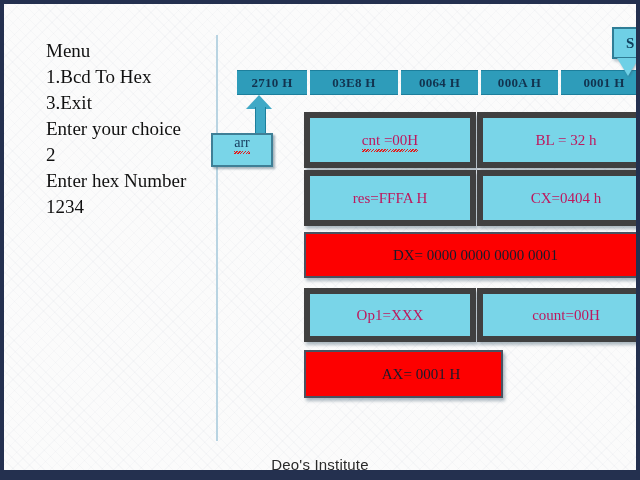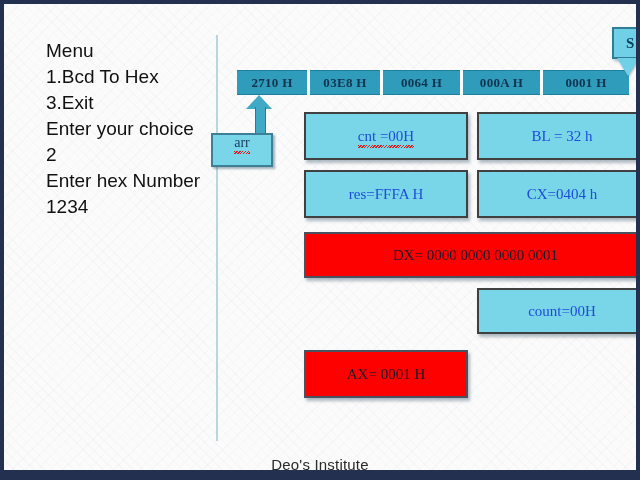--- a/index.html
+++ b/index.html
@@ -27,21 +27,21 @@
     position:absolute;left:4px;top:4px;width:632px;height:466px;
     background-image:
       repeating-linear-gradient(45deg, rgba(150,160,185,.055) 0 1px, rgba(0,0,0,0) 1px 7px),
       repeating-linear-gradient(-45deg, rgba(150,160,185,.05) 0 1px, rgba(0,0,0,0) 1px 9px);
     pointer-events:none;
   }
 
   
   #console{
     position:absolute;left:46px;top:38px;width:170px;
-    font-family:Liberation Sans, sans-serif;
+    font-family:Liberation Serif, serif;
     font-size:19px;line-height:26px;color:#111;
   }
   #console div{white-space:nowrap;}
 
   
   #divider{
     position:absolute;left:216px;top:35px;width:2px;height:406px;
     background:#b9d4e2;
   }
 
@@ -78,40 +78,40 @@
     box-shadow:2px 2px 2px rgba(60,90,110,.45);
     display:flex;align-items:flex-start;justify-content:center;
   }
   #arr-box .lbl{
     font-size:14px;color:#173a5c;font-family:"Liberation Serif", serif;
   }
 
   
   .vbox{
     position:absolute;
-    background:#79d5e8;border:2px solid #404040;
+    background:#79d5e8;border:6px solid #404040;
     box-shadow:2px 3px 3px rgba(60,90,110,.40);
     display:flex;align-items:center;justify-content:center;
-    color:#1d4ed8;font-size:15px;
+    color:#be185d;font-size:15px;
     font-family:"Liberation Serif", serif;
     white-space:nowrap;
   }
   .vbox.red{
     background:#fd0000;border:2px solid #4a5260;
     color:#1a1a2a;
   }
 
   #box-cnt   {left:304px;top:112px;width:160px;height:44px;}
   #box-bl    {left:477px;top:112px;width:166px;height:44px;}
   #box-res   {left:304px;top:170px;width:160px;height:44px;}
   #box-cx    {left:477px;top:170px;width:166px;height:44px;}
   #box-dx    {left:304px;top:232px;width:339px;height:42px;}
   #box-op1   {left:304px;top:288px;width:160px;height:42px;}
   #box-count {left:477px;top:288px;width:166px;height:42px;}
-  #box-ax    {left:304px;top:350px;width:160px;height:44px;}
+  #box-ax    {left:304px;top:350px;width:160px;height:44px;padding-left:35px;}
 
   
   #callout{
     position:absolute;left:612px;top:27px;width:70px;height:32px;
     background:#6fd0e6;border:2px solid #2f7d96;
     box-shadow:2px 2px 3px rgba(60,90,110,.4);
     display:flex;align-items:center;justify-content:flex-start;
     padding-left:12px;box-sizing:border-box;
     color:#11405e;font-size:15px;font-weight:bold;
     font-family:"Liberation Serif", serif;
@@ -155,21 +155,21 @@
     <div>Enter your choice</div>
     <div>2</div>
     <div>Enter hex Number</div>
     <div>1234</div>
   </div>
 
   <div id="divider"></div>
 
   <div id="array">
     <div class="cell" style="width:70px">2710 H</div>
-    <div class="cell" style="width:70px">03E8 H</div>
+    <div class="cell" style="width:88px">03E8 H</div>
     <div class="cell" style="width:77px">0064 H</div>
     <div class="cell" style="width:77px">000A H</div>
     <div class="cell" style="width:86px">0001 H</div>
   </div>
 
   <div id="arr-head"></div>
   <div id="arr-shaft"></div>
   <div id="arr-box">
     <span class="lbl squiggle">arr</span>
   </div>
@@ -187,20 +187,23 @@
   </div>
   <div class="vbox" id="box-res">
     <span>res=FFFA H</span>
   </div>
   <div class="vbox" id="box-cx">
     <span>CX=0404 h</span>
   </div>
   <div class="vbox red" id="box-dx">
     <span>DX= 0000 0000 0000 0001</span>
   </div>
+  <div class="vbox" id="box-op1">
+    <span>Op1=XXX</span>
+  </div>
   <div class="vbox" id="box-count">
     <span>count=00H</span>
   </div>
   <div class="vbox red" id="box-ax">
     <span>AX= 0001 H</span>
   </div>
 
   <div id="footer">Deo's Institute</div>
 
   <div id="frame-top"></div>

